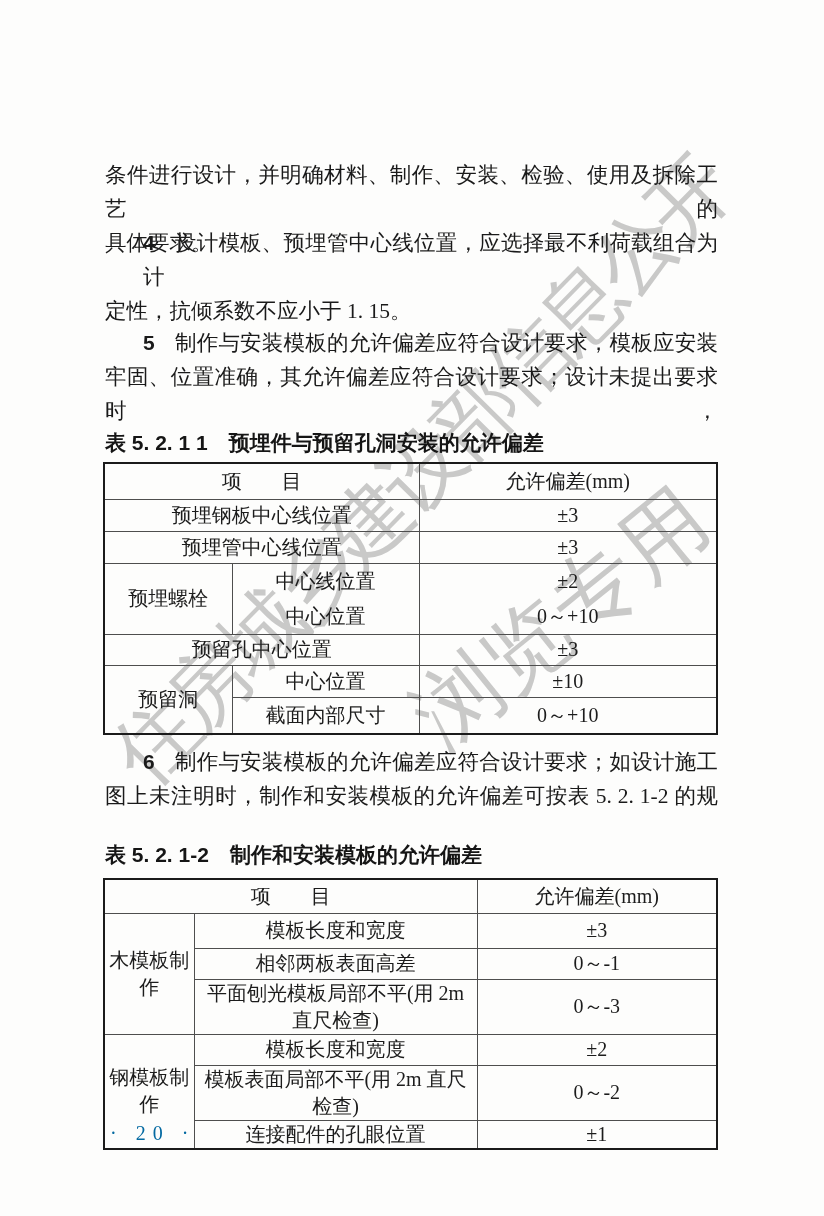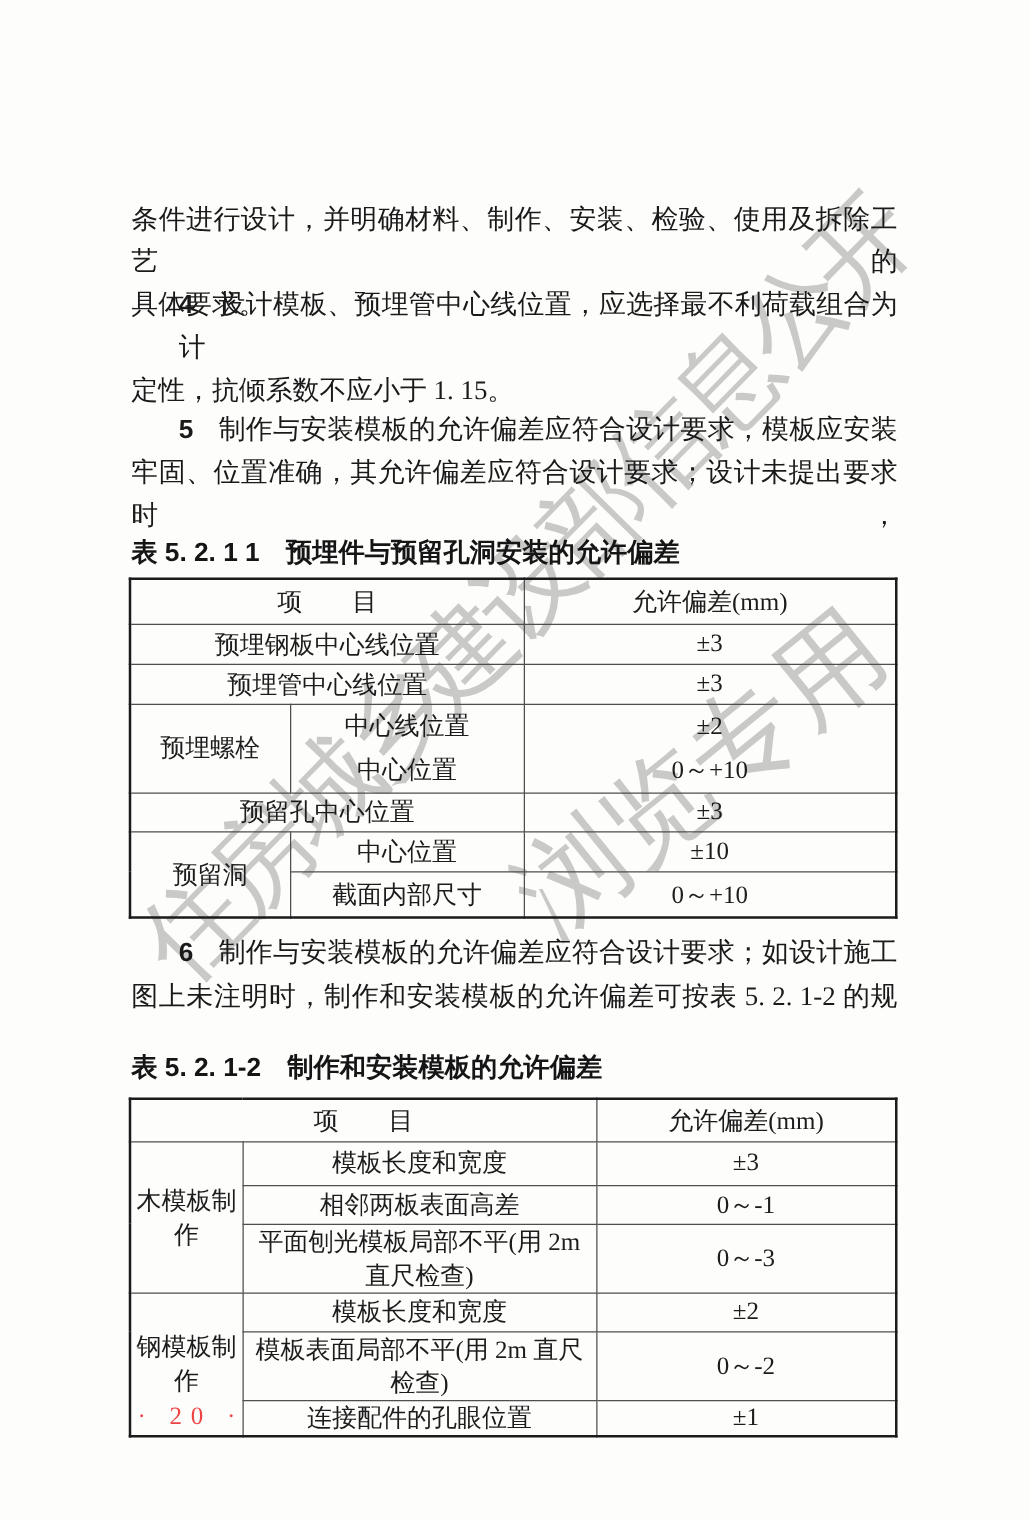--- a/index.html
+++ b/index.html
@@ -49,21 +49,21 @@
   }
   table.t td {
     border:1px solid #4e4e4e; text-align:center; vertical-align:middle;
     font-size:20px; color:#1c1c1c; padding:0; overflow:hidden;
   }
   table.t { border:2.5px solid #1b1b1b; }
   .two-line div { line-height:35px; }
   
   .pagenum {
     position:absolute; left:110px; top:1122px; z-index:2;
-    font-size:20px; letter-spacing:7px; color:#ef4444;
+    font-size:20px; letter-spacing:7px; color:#0369a1;
   }
 </style>
 </head>
 <body>
 
 <div class="page">
 
   <div class="watermark wm1">住房城乡建设部信息公开</div>
   <div class="watermark wm2">浏览专用</div>
 

